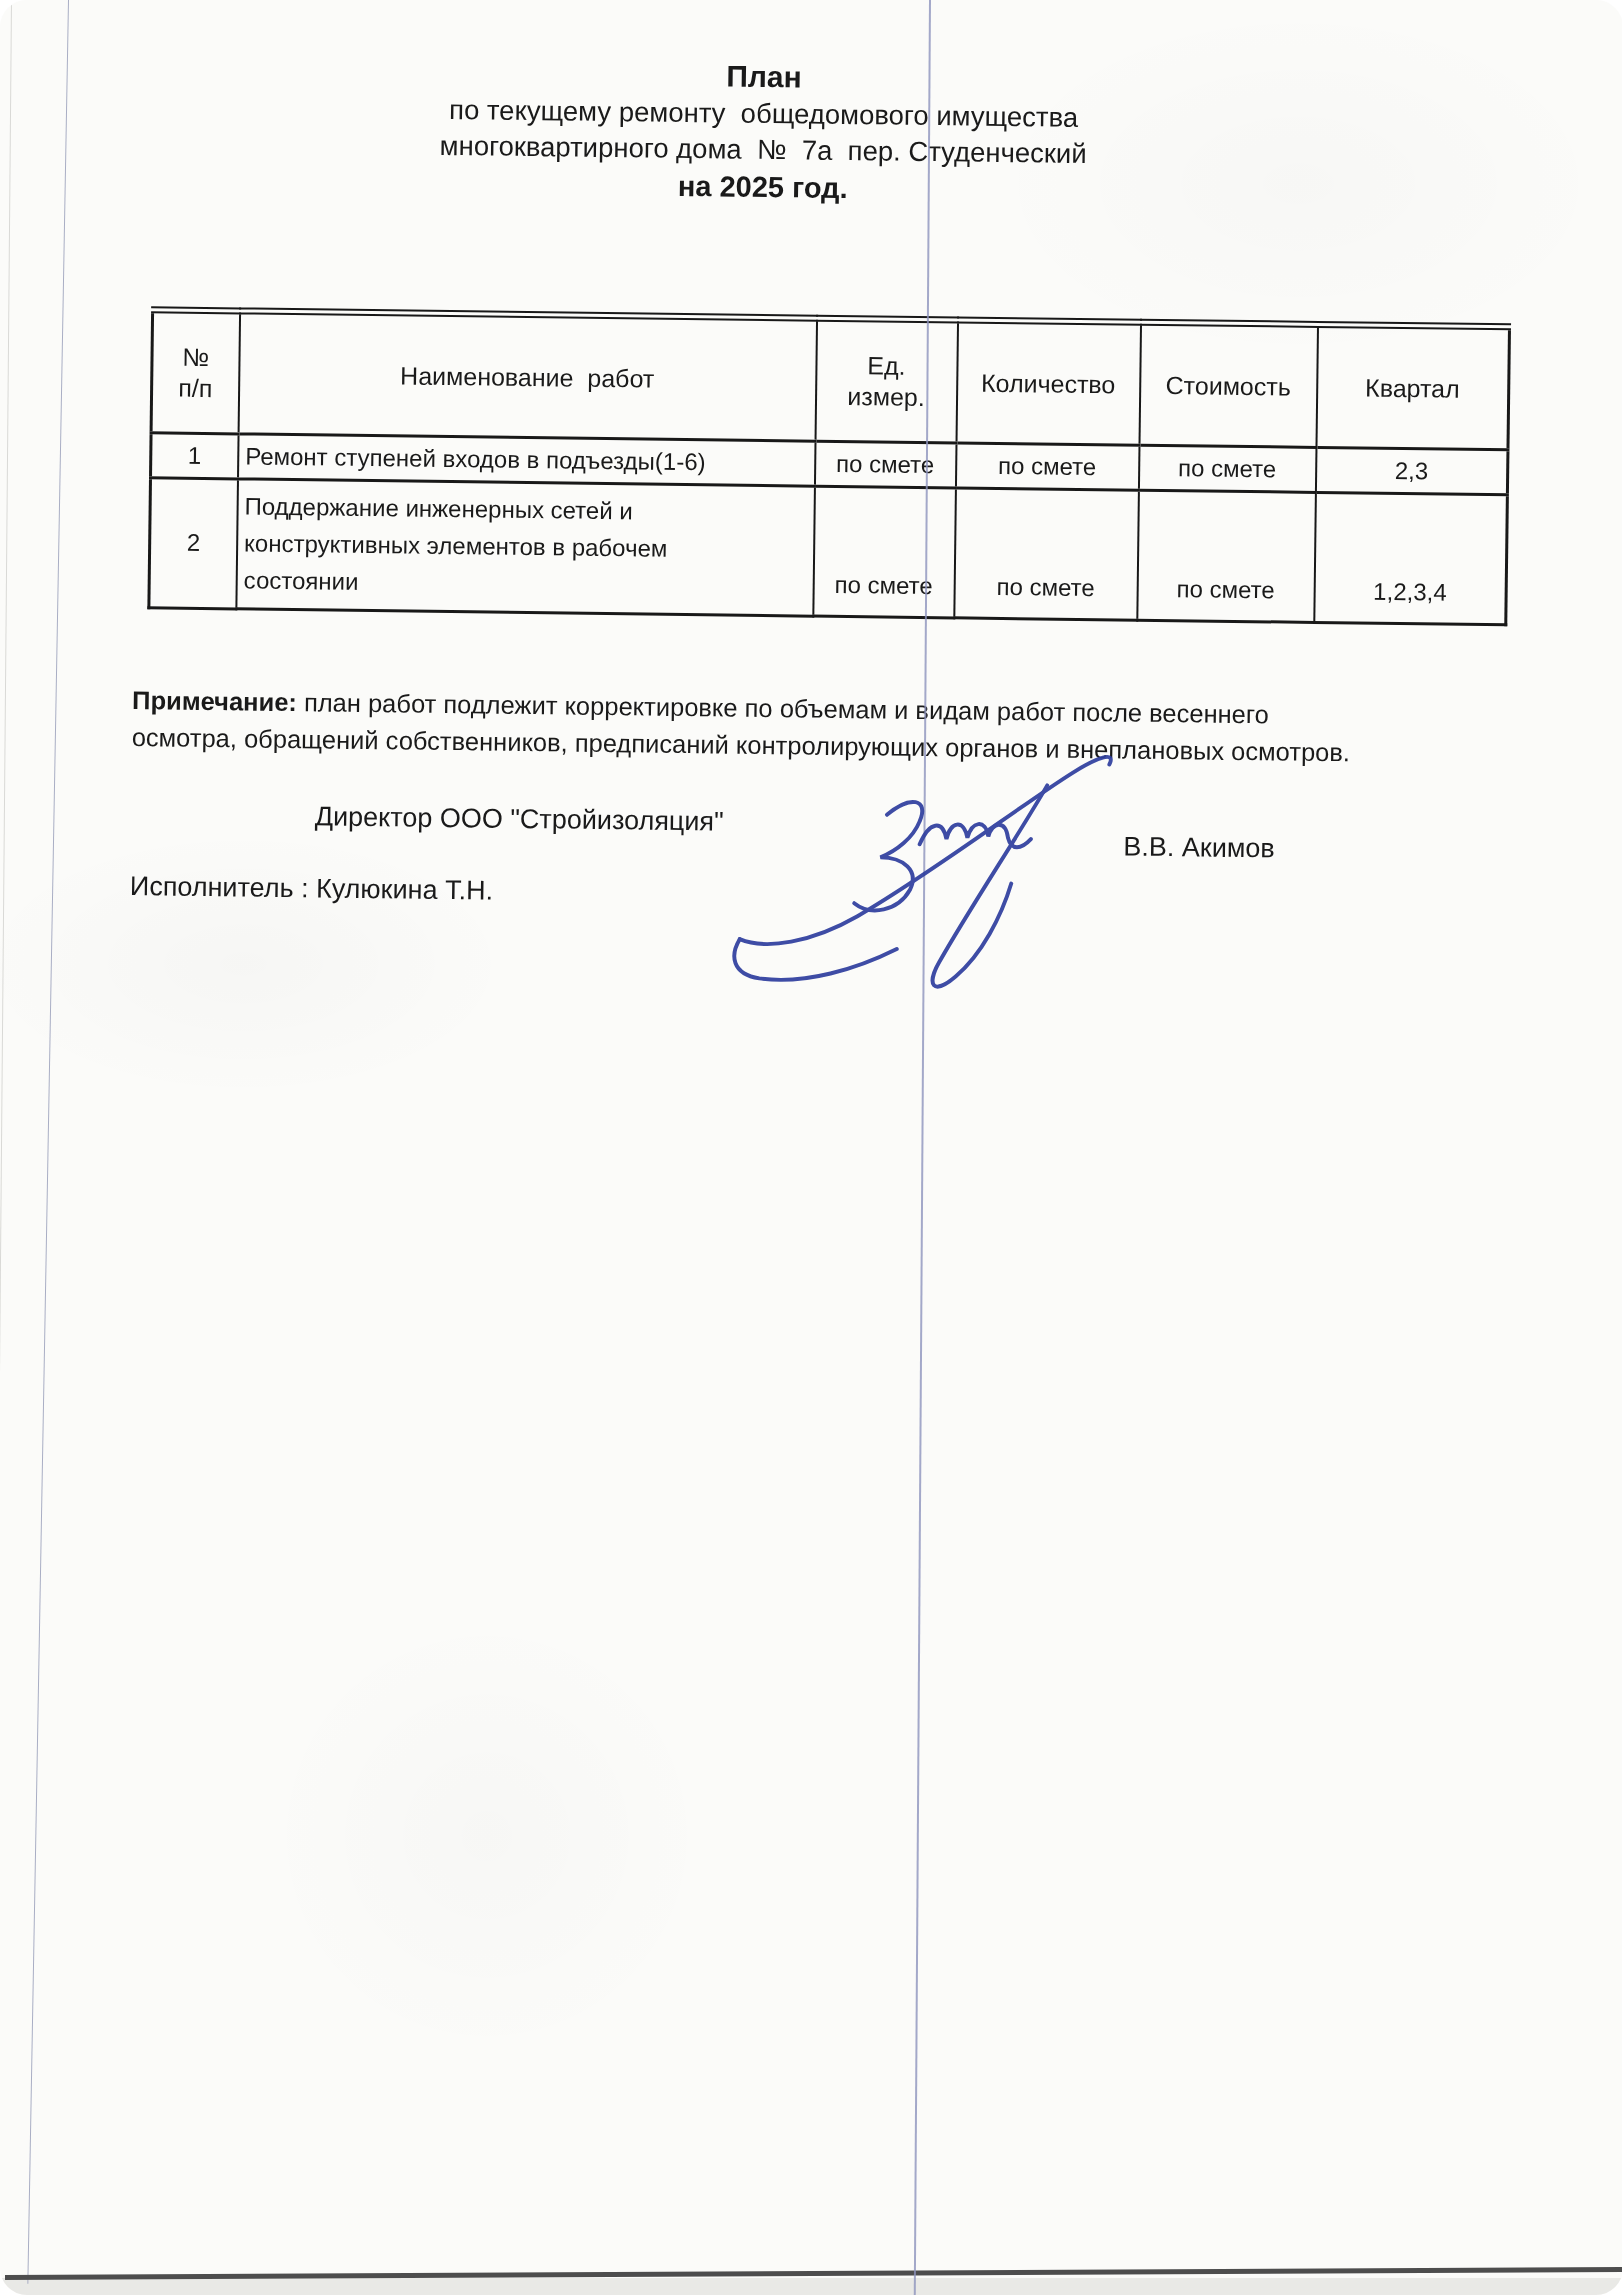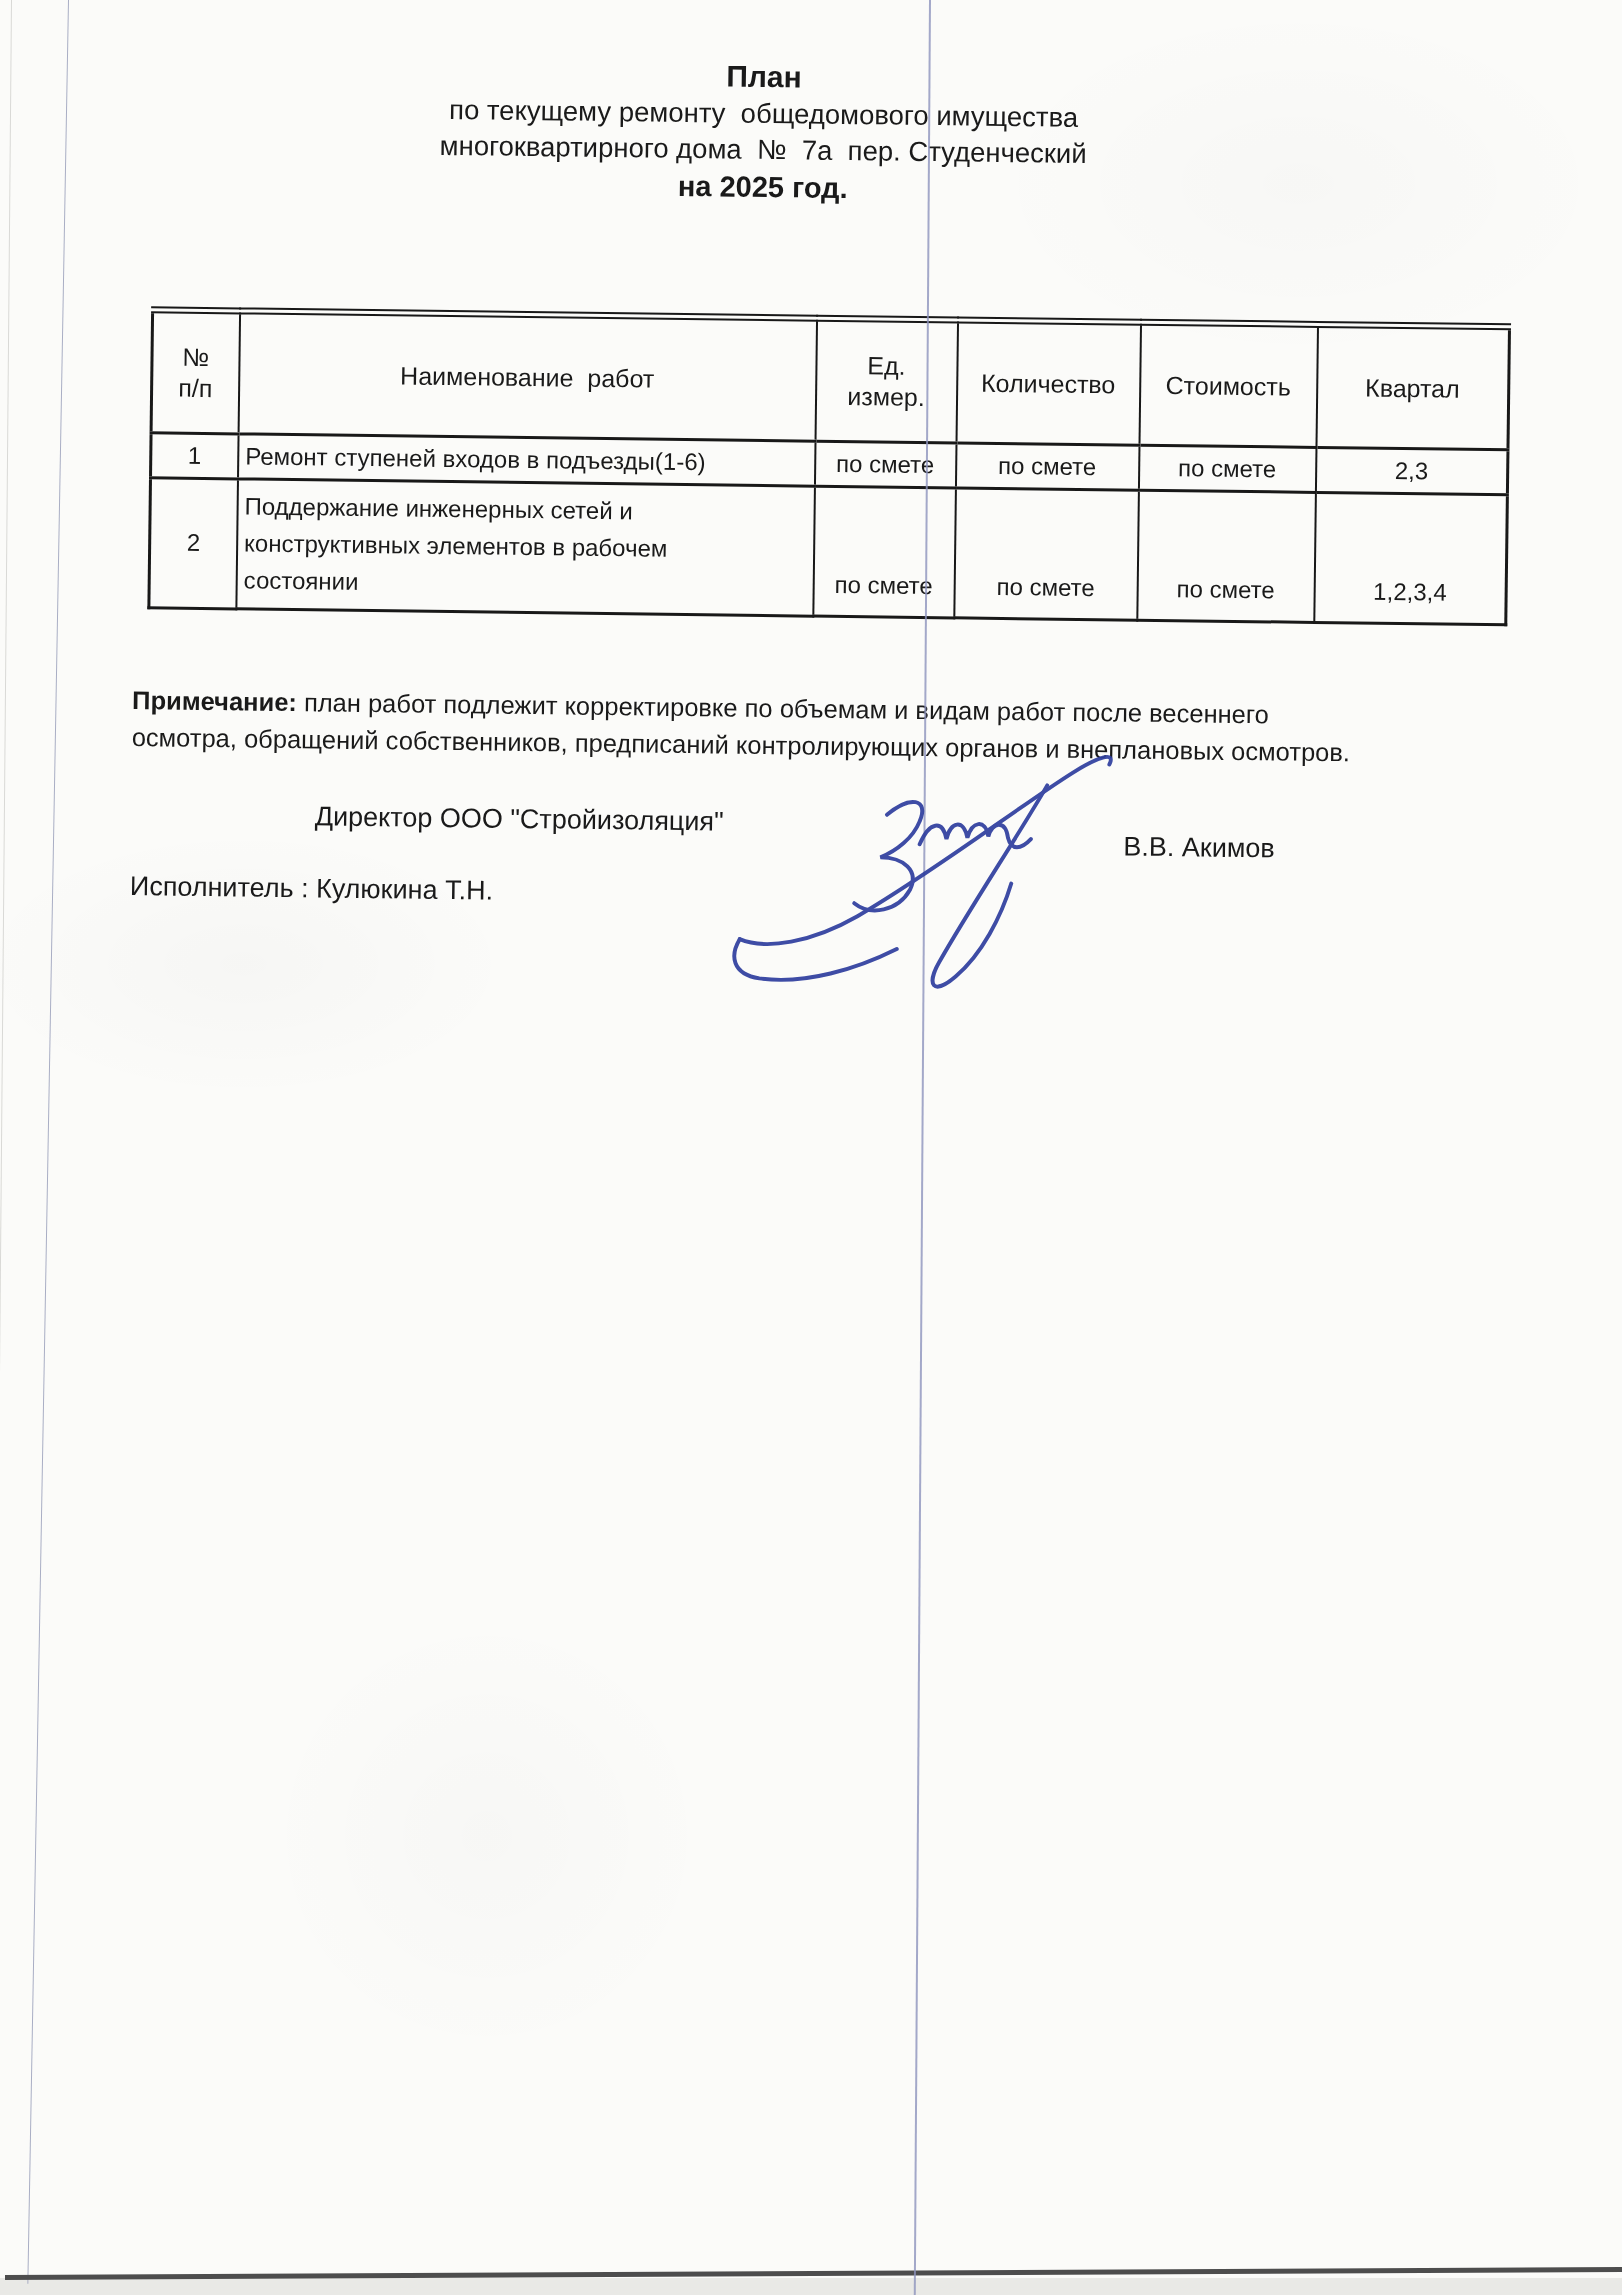--- a/index.html
+++ b/index.html
@@ -3,21 +3,21 @@
 <meta charset="utf-8">
 <style>
   html,body{margin:0;padding:0;background:#ffffff;}
   .page{
     position:relative;width:1623px;height:2295px;overflow:hidden;
     background:#fbfbf9;
     background-image:
       radial-gradient(ellipse 393px 196px at 15% 42%, rgba(0,0,0,0.018), transparent 70%),
       radial-gradient(ellipse 458px 262px at 80% 8%, rgba(0,0,0,0.015), transparent 70%),
       radial-gradient(ellipse 327px 327px at 30% 80%, rgba(0,0,0,0.015), transparent 70%);
-    font-family:"Liberation Sans", sans-serif;color:#1a1a1a;
+    font-family:"Liberation Sans", sans-serif;color:#1a1a1a;border-radius:27px;
   }
   .content{position:absolute;left:0;top:0;width:1623px;height:2295px;
     transform:rotate(0.72deg);transform-origin:52px 0;}
   .title-block{position:absolute;left:222px;top:48px;width:1086px;text-align:center;}
   .title-line{white-space:pre-wrap;}
   .t1{font-size:30px;font-weight:bold;line-height:39px;}
   .t2,.t3{font-size:27.5px;line-height:36px;}
   .t4{font-size:29px;font-weight:bold;line-height:38px;}
 
   .works-table{

